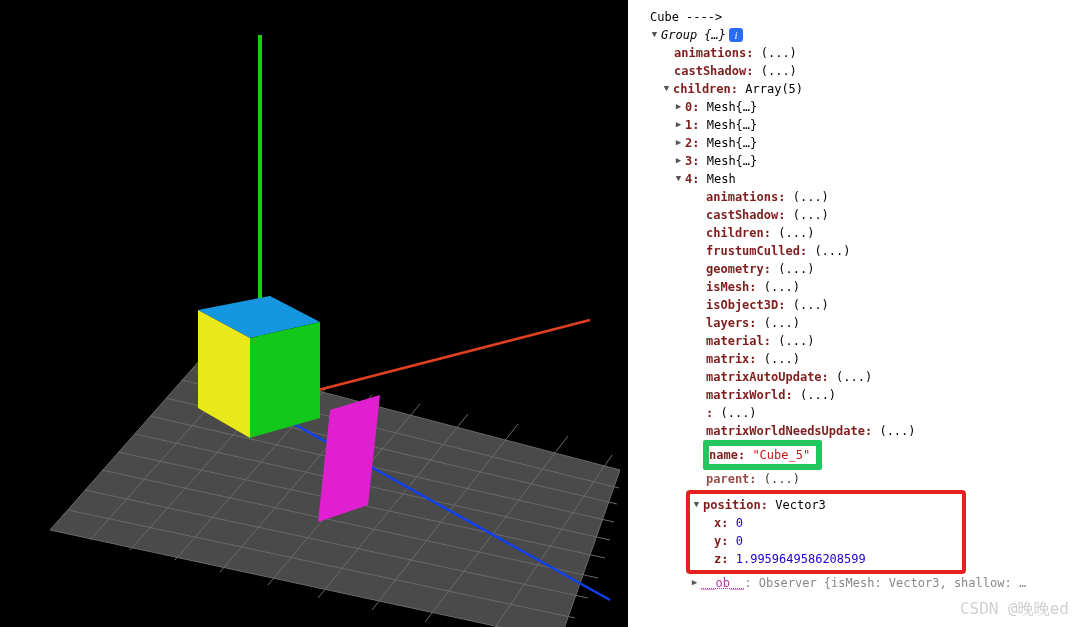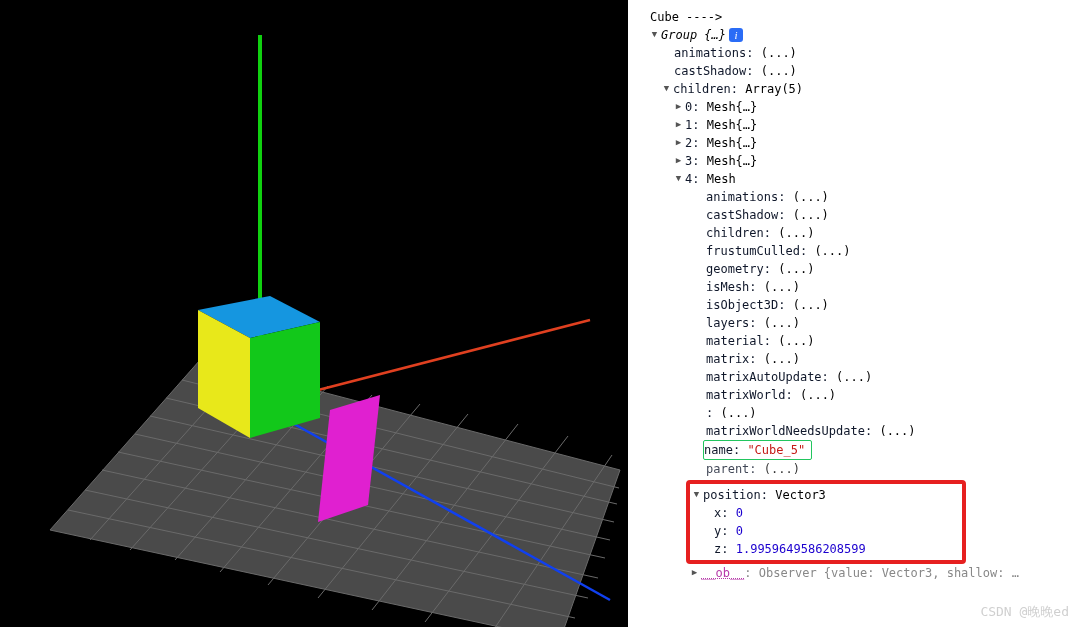--- a/index.html
+++ b/index.html
@@ -32,21 +32,21 @@
 .row { white-space: nowrap; display: flex; align-items: center; }
 .tri {
   display: inline-block;
   width: 9px;
   text-align: center;
   color: #555;
   font-size: 9px;
   margin-right: 2px;
   cursor: pointer;
 }
-.key { color: #0f172a; font-weight: normal; }
+.key { color: #7f1d1d; font-weight: bold; }
 .val, .plain { color: #000; }
 .str { color: #c41a16; }
 .num { color: #1c00cf; }
 .italic { font-style: italic; }
 .indent0 { padding-left: 0; }
 .indent1 { padding-left: 12px; }
 .indent2 { padding-left: 24px; }
 .indent3 { padding-left: 40px; }
 .indent4 { padding-left: 56px; }
 .info-badge {
@@ -57,41 +57,41 @@
   height: 14px;
   background: #2a6cf6;
   color: #fff;
   border-radius: 3px;
   font-style: italic;
   font-family: serif;
   font-size: 11px;
   margin-left: 3px;
 }
 .hl-name {
-  border: 1px solid #22c55e;
+  border: 6px solid #22c55e;
   border-radius: 2px;
   padding: 0 6px 0 0;
   margin-left: -3px;
   display: inline-flex;
 }
 .hl-box {
   border: 4px solid #e62020;
   border-radius: 4px;
   margin-left: 36px;
   margin-top: 2px;
   padding: 2px 6px 2px 2px;
   width: 280px;
 }
 .hl-box .row { padding-left: 0; }
 .watermark {
   position: absolute;
   bottom: 6px;
   right: 8px;
   color: #bcbcbc;
-  font-size: 13px;
+  font-size: 16px;
   opacity: 0.7;
 }
 .obline { color: #888; }
 .obkey { color: #b739a9; text-decoration: underline dotted; }
 </style>
 </head>
 <body>
 
 <div class="viewport">
 <svg viewBox="0 0 628 627">
@@ -211,17 +211,17 @@
     <div class="row" style="padding-left:22px;">
       <span class="key">y</span><span class="key">:</span>&nbsp;<span class="num">0</span>
     </div>
     <div class="row" style="padding-left:22px;">
       <span class="key">z</span><span class="key">:</span>&nbsp;<span class="num">1.9959649586208599</span>
     </div>
   </div>
 
   <div class="row indent3 obline">
     <span class="tri">▶</span>
-    <span class="obkey">__ob__</span><span>:</span>&nbsp;<span>Observer {value: Vector3, shallow: …</span>
+    <span class="obkey">__ob__</span><span>:</span>&nbsp;<span>Observer {isMesh: Vector3, shallow: …</span>
   </div>
 
   <div class="watermark">CSDN @晚晚ed</div>
 </div>
 
 </body></html>

